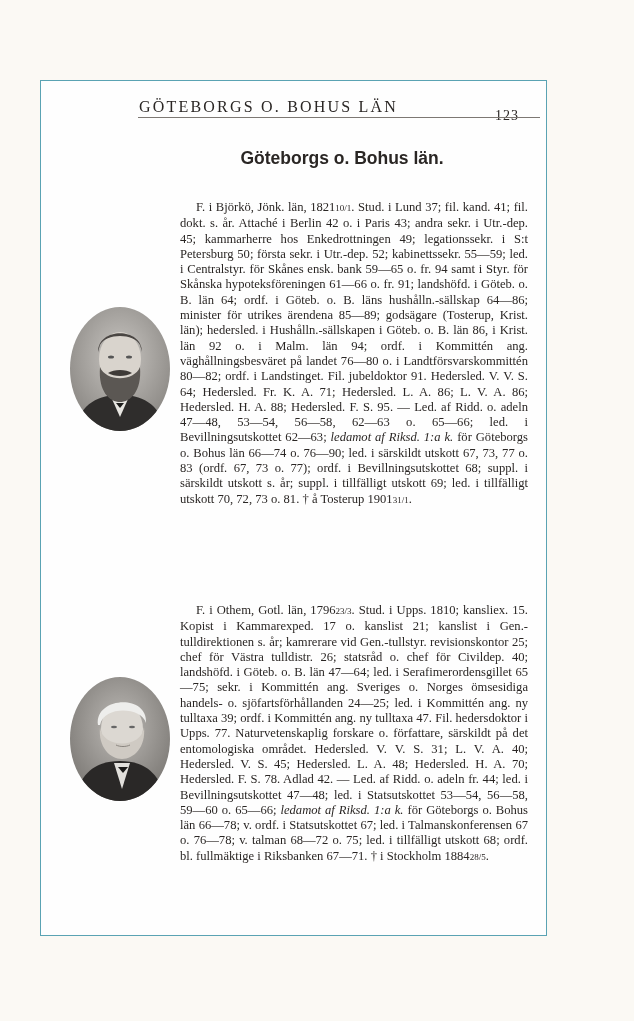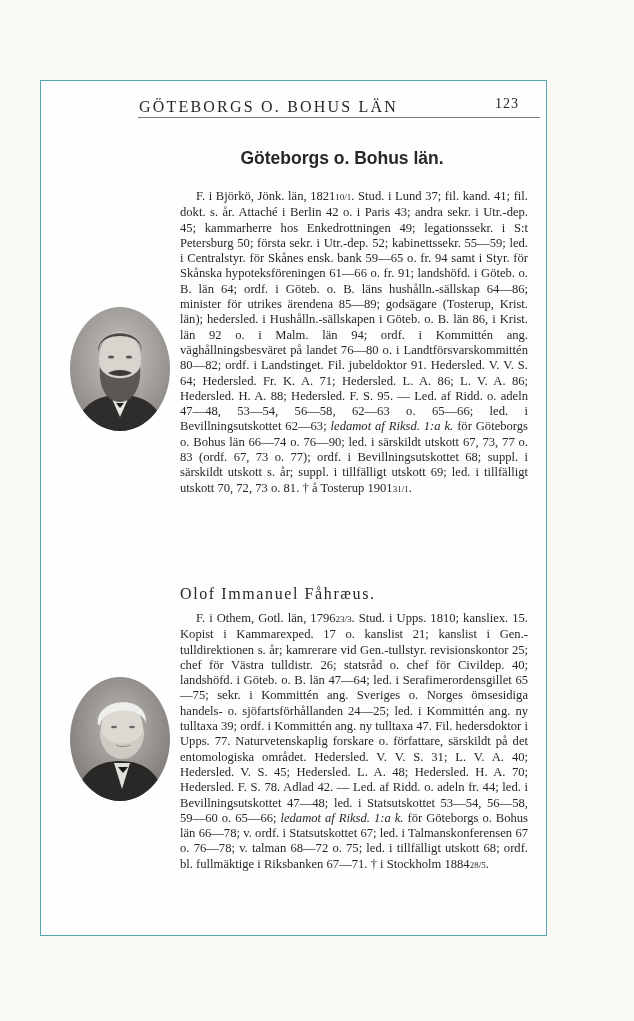--- a/index.html
+++ b/index.html
@@ -15,42 +15,42 @@
     width: 507px; height: 856px;
     border: 1.5px solid #5aa3b3;
     box-sizing: border-box;
     background: #fefefe;
   }
   .running-head {
     position: absolute; left: 139px; top: 98px; width: 400px;
     font-size: 16px; letter-spacing: 2.2px;
   }
   .page-number {
-    position: absolute; left: 495px; top: 96px;
+    position: absolute; left: 495px; top: 108px;
     font-size: 14px; letter-spacing: 1px;
   }
   .head-rule {
     position: absolute; left: 138px; top: 117px; width: 402px;
     border-top: 1px solid #7d7873;
   }
   .section-title {
     position: absolute; left: 0; top: 148px; width: 634px;
     text-align: center; padding-left: 50px; box-sizing: border-box;
     font-size: 17.5px; font-weight: bold;
     font-family: "Liberation Sans", "DejaVu Sans", sans-serif;
   }
   .entry { position: absolute; left: 180px; width: 348px; }
   .entry-name {
     font-size: 16px; letter-spacing: 1.6px; line-height: 19px;
     padding-left: 16px; text-indent: -16px;
     text-align: justify;
   }
   .entry-body {
     font-size: 12.6px; line-height: 15.3px; text-align: justify;
-    margin-top: 8px;
+    margin-top: 19px;
     font-family: Liberation Serif, serif;
   }
   .entry-body p { margin: 0; text-indent: 16px; }
   .entry-body i { font-style: italic; }
   .frac { font-size: 9px; }
   .portrait {
     position: absolute; width: 100px; height: 124px;
     border-radius: 50%;
     overflow: hidden;
   }
@@ -108,17 +108,16 @@
   </svg>
 </div>
 
 <div class="entry" style="top:181px;">
   <div class="entry-body">
     <p><span>F. i Björkö, Jönk. län, 1821</span><span class="frac">10/1</span><span>. Stud. i Lund 37; fil. kand. 41; fil. dokt. s. år. Attaché i Berlin 42 o. i Paris 43; andra sekr. i Utr.-dep. 45; kammarherre hos Enkedrottningen 49; legationssekr. i S:t Petersburg 50; första sekr. i Utr.-dep. 52; kabinettssekr. 55—59; led. i Centralstyr. för Skånes ensk. bank 59—65 o. fr. 94 samt i Styr. för Skånska hypoteksföreningen 61—66 o. fr. 91; landshöfd. i Göteb. o. B. län 64; ordf. i Göteb. o. B. läns hushålln.-sällskap 64—86; minister för utrikes ärendena 85—89; godsägare (Tosterup, Krist. län); hedersled. i Hushålln.-sällskapen i Göteb. o. B. län 86, i Krist. län 92 o. i Malm. län 94; ordf. i Kommittén ang. väghållningsbesväret på landet 76—80 o. i Landtförsvarskommittén 80—82; ordf. i Landstinget. Fil. jubeldoktor 91. Hedersled. V. V. S. 64; Hedersled. Fr. K. A. 71; Hedersled. L. A. 86; L. V. A. 86; Hedersled. H. A. 88; Hedersled. F. S. 95. — Led. af Ridd. o. adeln 47—48, 53—54, 56—58, 62—63 o. 65—66; led. i Bevillningsutskottet 62—63; </span><i>ledamot af Riksd. 1:a k.</i><span> för Göteborgs o. Bohus län 66—74 o. 76—90; led. i särskildt utskott 67, 73, 77 o. 83 (ordf. 67, 73 o. 77); ordf. i Bevillningsutskottet 68; suppl. i särskildt utskott s. år; suppl. i tillfälligt utskott 69; led. i tillfälligt utskott 70, 72, 73 o. 81. † å Tosterup 1901</span><span class="frac">31/1</span><span>.</span></p>
   </div>
 </div>
 
 <div class="entry" style="top:584px;">
-  <div class="entry-name">Olof Immanuel Fåhræus.</div>
   <div class="entry-body">
     <p><span>F. i Othem, Gotl. län, 1796</span><span class="frac">23/3</span><span>. Stud. i Upps. 1810; kansliex. 15. Kopist i Kammarexped. 17 o. kanslist 21; kanslist i Gen.-tulldirektionen s. år; kamrerare vid Gen.-tullstyr. revisionskontor 25; chef för Västra tulldistr. 26; statsråd o. chef för Civildep. 40; landshöfd. i Göteb. o. B. län 47—64; led. i Serafimerordensgillet 65—75; sekr. i Kommittén ang. Sveriges o. Norges ömsesidiga handels- o. sjöfartsförhållanden 24—25; led. i Kommittén ang. ny tulltaxa 39; ordf. i Kommittén ang. ny tulltaxa 47. Fil. hedersdoktor i Upps. 77. Naturvetenskaplig forskare o. författare, särskildt på det entomologiska området. Hedersled. V. V. S. 31; L. V. A. 40; Hedersled. V. S. 45; Hedersled. L. A. 48; Hedersled. H. A. 70; Hedersled. F. S. 78. Adlad 42. — Led. af Ridd. o. adeln fr. 44; led. i Bevillningsutskottet 47—48; led. i Statsutskottet 53—54, 56—58, 59—60 o. 65—66; </span><i>ledamot af Riksd. 1:a k.</i><span> för Göteborgs o. Bohus län 66—78; v. ordf. i Statsutskottet 67; led. i Talmanskonferensen 67 o. 76—78; v. talman 68—72 o. 75; led. i tillfälligt utskott 68; ordf. bl. fullmäktige i Riksbanken 67—71. † i Stockholm 1884</span><span class="frac">28/5</span><span>.</span></p>
   </div>
 </div>
 
 </body></html>

